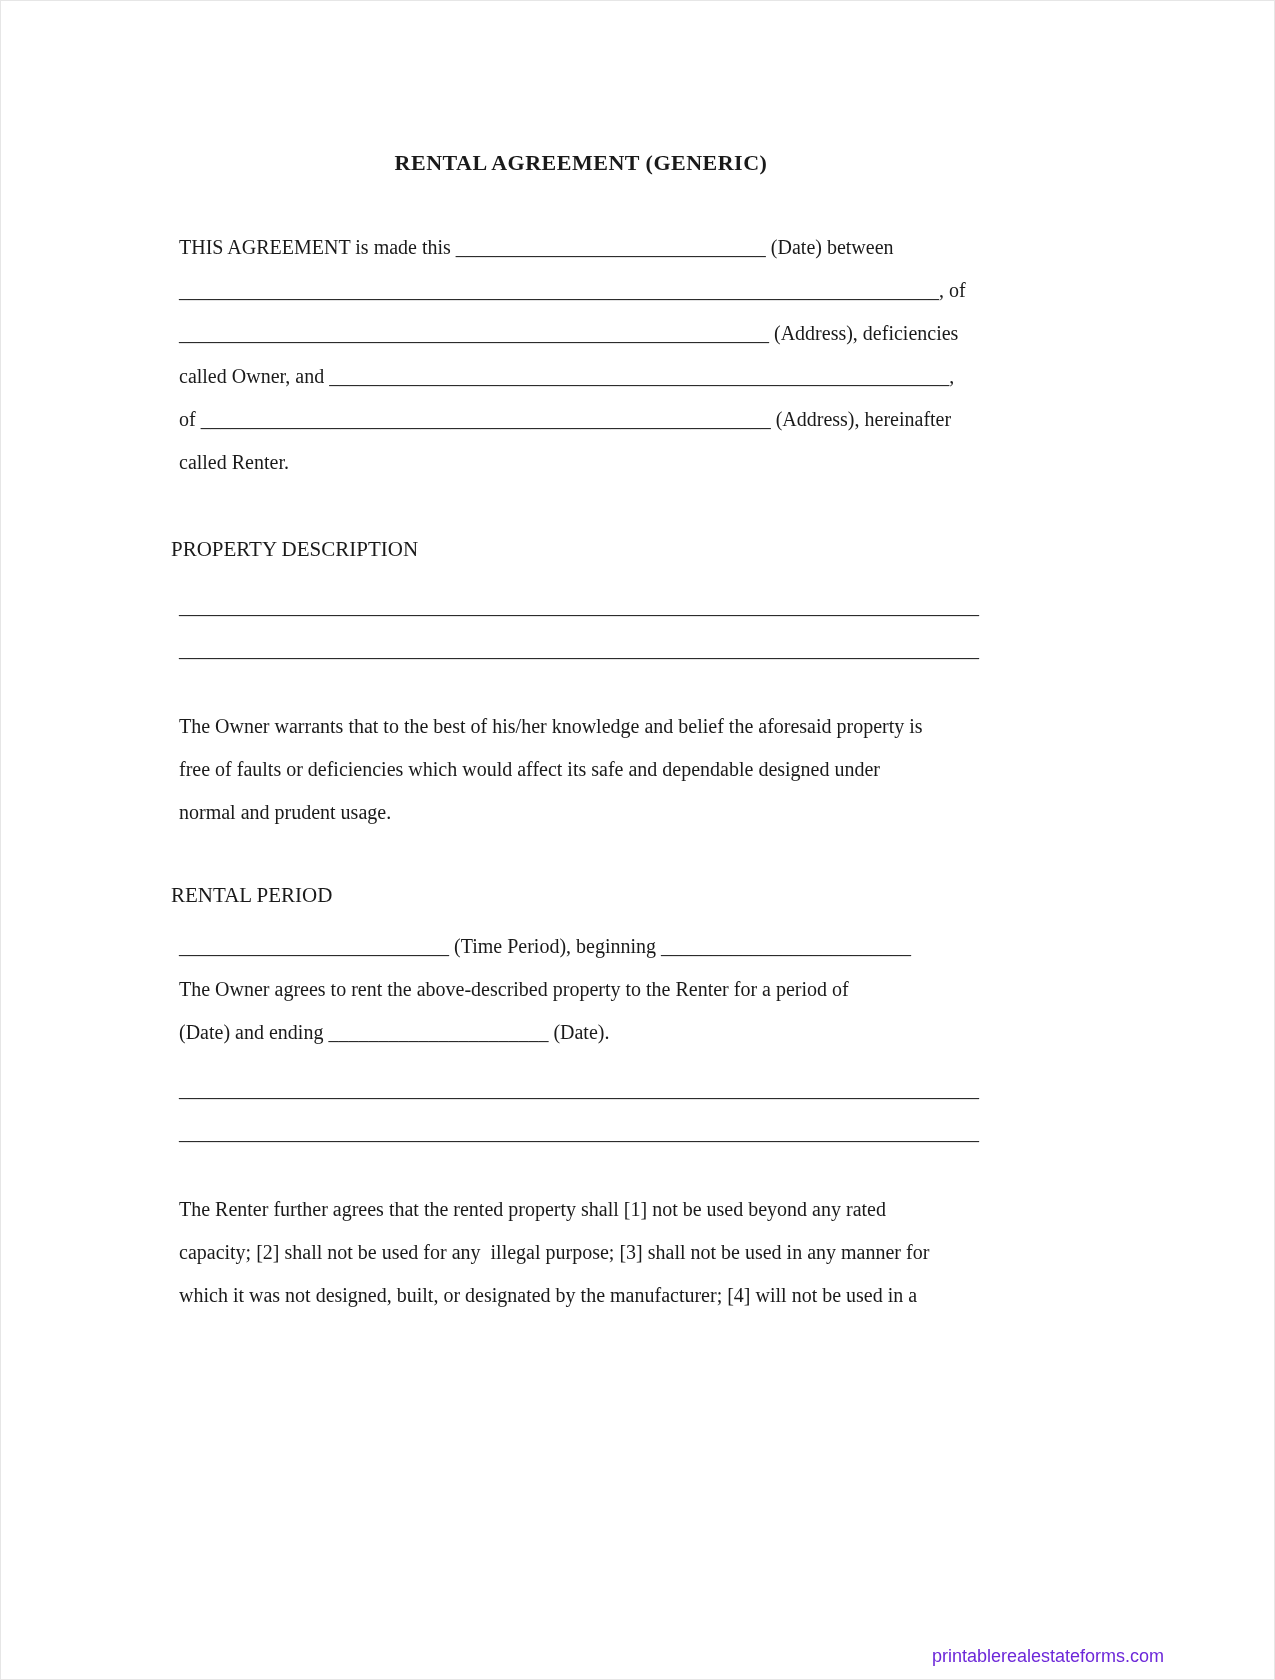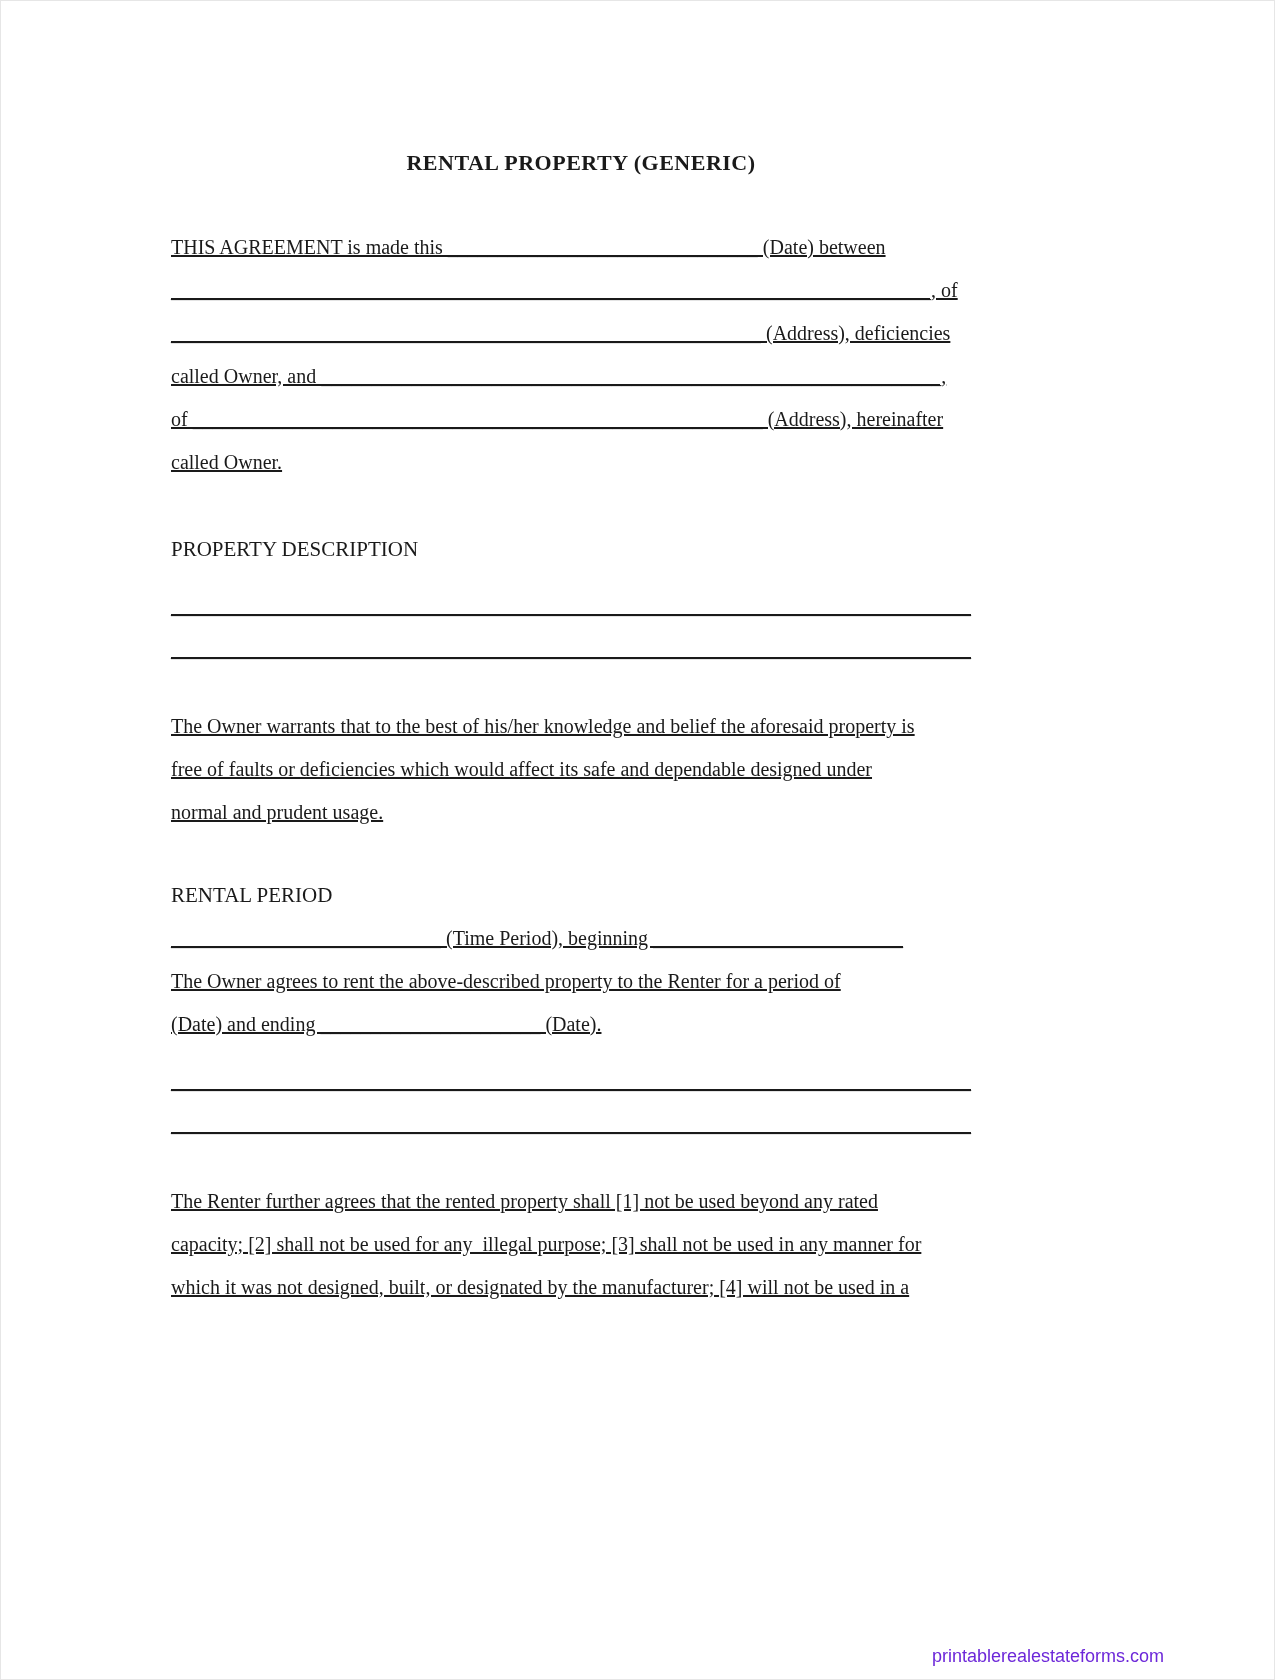--- a/index.html
+++ b/index.html
@@ -26,21 +26,21 @@
   }
   .title {
     width: 820px;
     margin: 0;
     text-align: center;
     font-size: 22px;
     font-weight: bold;
     line-height: 43px;
     letter-spacing: 0.5px;
   }
-  .para { margin: 0; text-decoration: underline; }
+  .para { margin: 8px; }
   .line {
     font-size: 20px;
     line-height: 43px;
     white-space: pre;
   }
   .heading {
     font-size: 21px;
     line-height: 43px;
     white-space: pre;
   }
@@ -57,29 +57,29 @@
     font-size: 18px;
     color: #6d28d9;
   }
 </style>
 </head>
 <body>
 
 <div class="page">
   <div class="content">
 
-    <h1 class="title">RENTAL PROPERTY (GENERIC)</h1>
+    <h1 class="title">RENTAL AGREEMENT (GENERIC)</h1>
 
     <div class="para mt-intro">
       <div class="line">THIS AGREEMENT is made this _______________________________ (Date) between</div>
       <div class="line">____________________________________________________________________________, of</div>
       <div class="line">___________________________________________________________ (Address), deficiencies</div>
       <div class="line">called Owner, and ______________________________________________________________,</div>
       <div class="line">of _________________________________________________________ (Address), hereinafter</div>
-      <div class="line">called Owner.</div>
+      <div class="line">called Renter.</div>
     </div>
 
     <div class="heading mt-heading">PROPERTY DESCRIPTION</div>
 
     <div class="para mt-blanks">
       <div class="line">________________________________________________________________________________</div>
       <div class="line">________________________________________________________________________________</div>
     </div>
 
     <div class="para mt-para">

